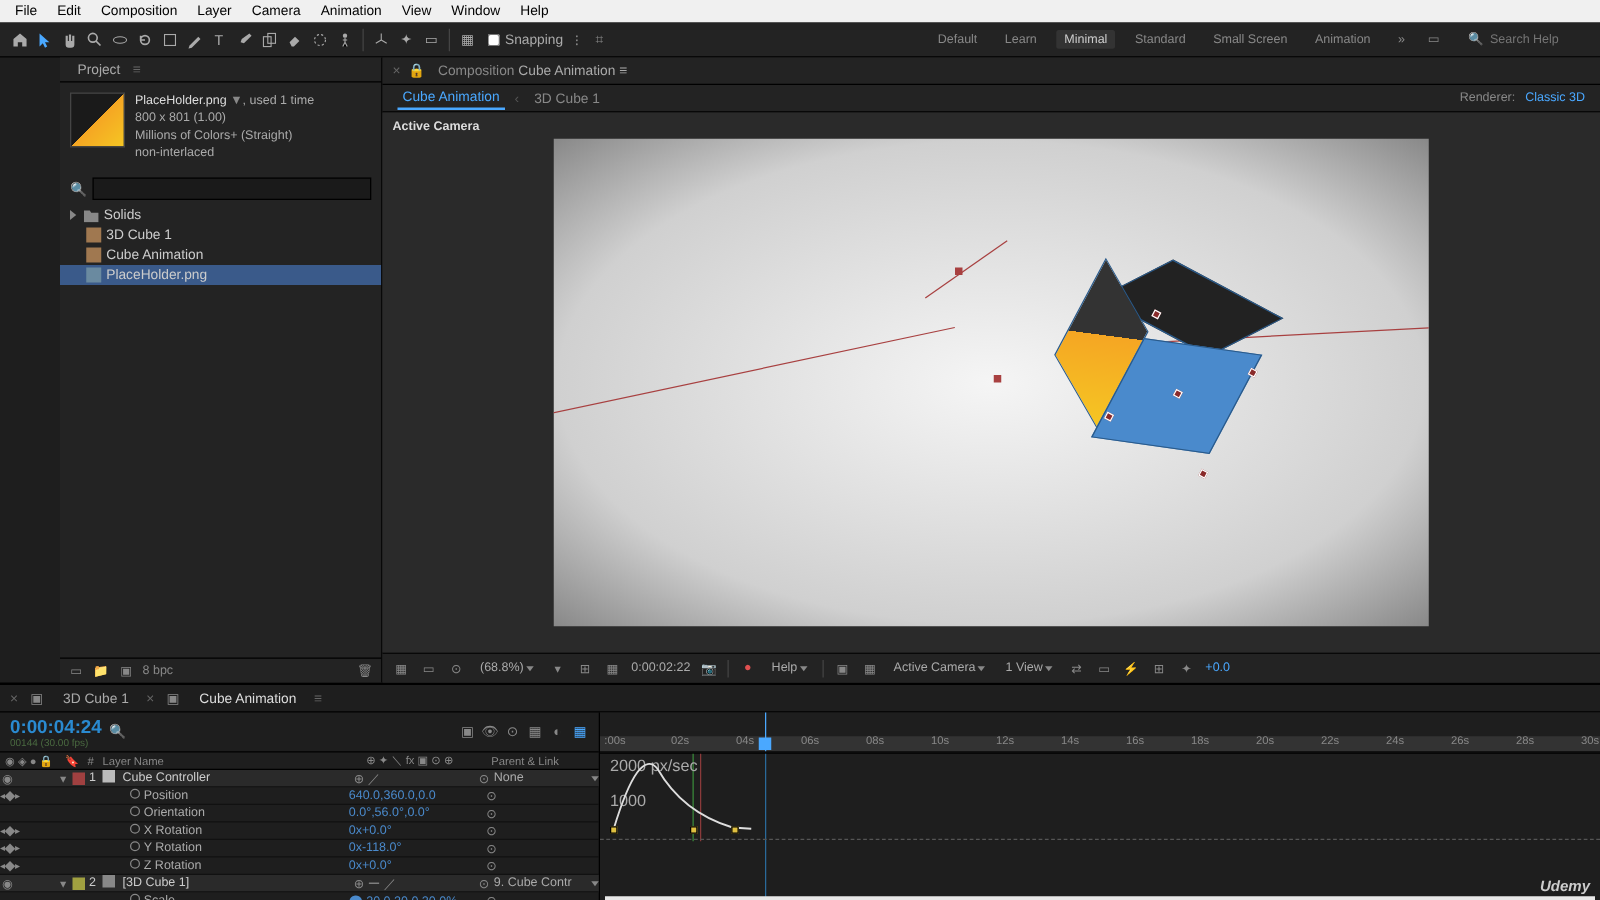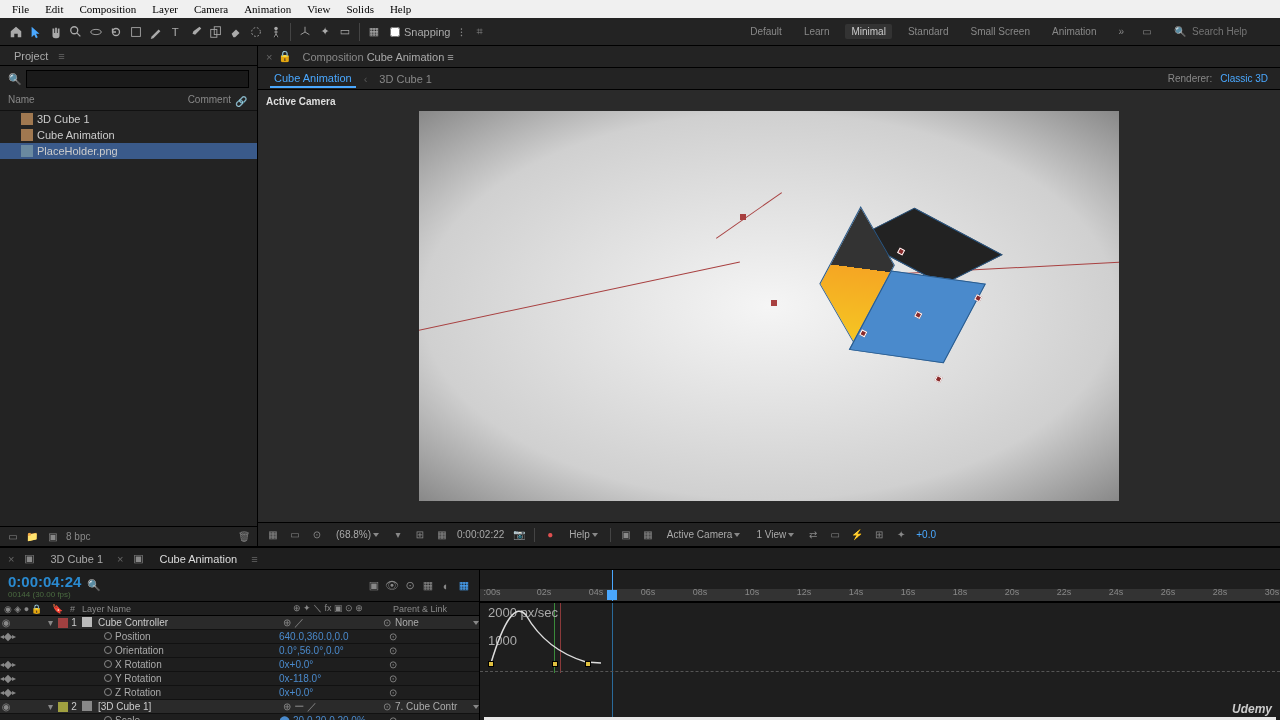--- a/index.html
+++ b/index.html
@@ -1,36 +1,36 @@
 <!DOCTYPE html>
 <html><head>
 <meta charset="utf-8">
 <style>
 * { margin: 0; padding: 0; box-sizing: border-box; font-family: 'Segoe UI', Arial, sans-serif; }
 body { background: #1e1e1e; color: #ccc; font-size: 11px; width: 1280px; height: 720px; overflow: hidden; position: relative; }
 
 
 .menubar { background: #f0f0f0; color: #000; height: 18px; display: flex; align-items: center; padding: 0 4px; }
-.menubar span { padding: 0 8px; cursor: pointer; font-family: Liberation Serif, serif; }
+.menubar span { padding: 0 8px; cursor: pointer; }
 
 
 .toolbar { background: #232323; height: 28px; display: flex; align-items: center; padding: 0 8px; border-bottom: 1px solid #000; gap: 4px; }
 .tool-ico { width: 16px; height: 16px; display: inline-flex; align-items: center; justify-content: center; color: #aaa; cursor: pointer; }
 .tool-ico svg { width: 14px; height: 14px; }
 .tool-sep { width: 1px; height: 18px; background: #444; margin: 0 2px; }
 .snapping { display: flex; align-items: center; gap: 4px; color: #aaa; margin-left: 4px;}
 .snapping input { width: 10px; height: 10px; }
 .workspace-tabs { margin-left: auto; display: flex; gap: 10px; color: #888; font-size: 10px; align-items: flex-start;}
 .workspace-tabs span { padding: 2px 6px; }
 .workspace-tabs .active-ws { background: #333; border-radius: 2px; color: #ccc;}
 .search-help { display: flex; align-items: center; gap: 4px; color: #888; margin-left: 10px; }
 .search-help input { background: transparent; border: none; color: #888; width: 80px; font-size: 10px; }
 
 
-.main { display: flex; height: 500px; }
+.main { display: flex; height: 500px; margin-left: 48px; }
 .left-panel { width: 258px; background: #232323; border-right: 1px solid #000; display: flex; flex-direction: column; }
 .right-panel { flex: 1; background: #232323; display: flex; flex-direction: column; position: relative; }
 
 .panel-header { height: 20px; display: flex; align-items: center; padding: 0 8px; color: #aaa; font-size: 11px; border-bottom: 1px solid #000; }
 .panel-header .tab { padding: 2px 6px; }
 
 .asset-info { display: flex; padding: 8px; gap: 8px; }
 .thumb { width: 44px; height: 44px; background: linear-gradient(135deg, #1a1a1a 0%, #1a1a1a 50%, #f5a623 50%, #f5c623 100%); border: 1px solid #444; }
 .asset-meta { font-size: 10px; color: #aaa; line-height: 1.4; }
 .asset-meta .title { color: #ddd; }
@@ -132,21 +132,21 @@
 <body>
 
 <div class="menubar">
   <span>File</span>
   <span>Edit</span>
   <span>Composition</span>
   <span>Layer</span>
   <span>Camera</span>
   <span>Animation</span>
   <span>View</span>
-  <span>Solids</span>
+  <span>Window</span>
   <span>Help</span>
 </div>
 
 <div class="toolbar">
   <span class="tool-ico">
       <svg viewBox="0 0 16 16">
         <path fill="currentColor" d="M8 2l6 5v7H10V10H6v4H2V7z"></path>
       </svg>
     </span>
   <span class="tool-ico" style="color:#4aa8ff">
@@ -249,30 +249,39 @@
   </div>
 </div>
 
 <div class="main">
 
   <div class="left-panel">
     <div class="panel-header">
       <span class="tab">Project</span>
       <span style="margin-left:4px;color:#666">≡</span>
     </div>
+    <div class="asset-info">
+      <div class="thumb"></div>
+      <div class="asset-meta">
+        <div><span class="title">PlaceHolder.png</span> <span style="color:#888">▼</span><span>, used 1 time</span></div>
+        <div>800 x 801 (1.00)</div>
+        <div>Millions of Colors+ (Straight)</div>
+        <div>non-interlaced</div>
+      </div>
+    </div>
     <div class="search-row">
       <span class="mini-ico">🔍</span>
       <input style="">
     </div>
-    <div class="list-header">
-      <span class="c1">Name</span>
-      <span class="c2">Comment</span>
-      <span class="mini-ico" style="margin-left:4px">🔗</span>
-    </div>
     <div class="asset-list">
+      <div class="asset-item">
+          <span class="tri"></span>
+          <span class="ico folder-ico"></span>
+          <span>Solids</span>
+        </div>
       <div class="asset-item">
           <span style="width:9px"></span>
           <span class="ico comp-ico"></span>
           <span>3D Cube 1</span>
         </div>
       <div class="asset-item">
           <span style="width:9px"></span>
           <span class="ico comp-ico"></span>
           <span>Cube Animation</span>
         </div>
@@ -455,21 +464,21 @@
       <div class="layer-row main-layer">
         <span class="eye">◉</span>
           <span style="width:36px"></span>
         <span style="width:10px;color:#888">▾</span>
         <span class="color-chip" style="background:#a0a040"></span>
         <span style="width:12px;text-align:center">2</span>
         <span class="lc"><span style="display:inline-block;width:10px;height:10px;background:#888"></span></span>
         <span class="name">[3D Cube 1]</span>
         <span style="width:100px;color:#888">⊕ ー ／</span>
         <span style="width:12px;color:#888">⊙</span>
-        <span style="width:78px;color:#aaa">7. Cube Contr</span>
+        <span style="width:78px;color:#aaa">9. Cube Contr</span>
         <span class="caret-dn"></span>
       </div>
       <div class="layer-row">
           <span class="nav-diamonds"></span>
           <span style="width:44px"></span>
           <span class="prop-name"><span class="stopwatch"></span><span>Scale</span></span>
           <span class="val">⬤ <span>20.0,20.0,20.0%</span></span>
           <span style="width:90px;color:#888">⊙</span>
         </div>
 

